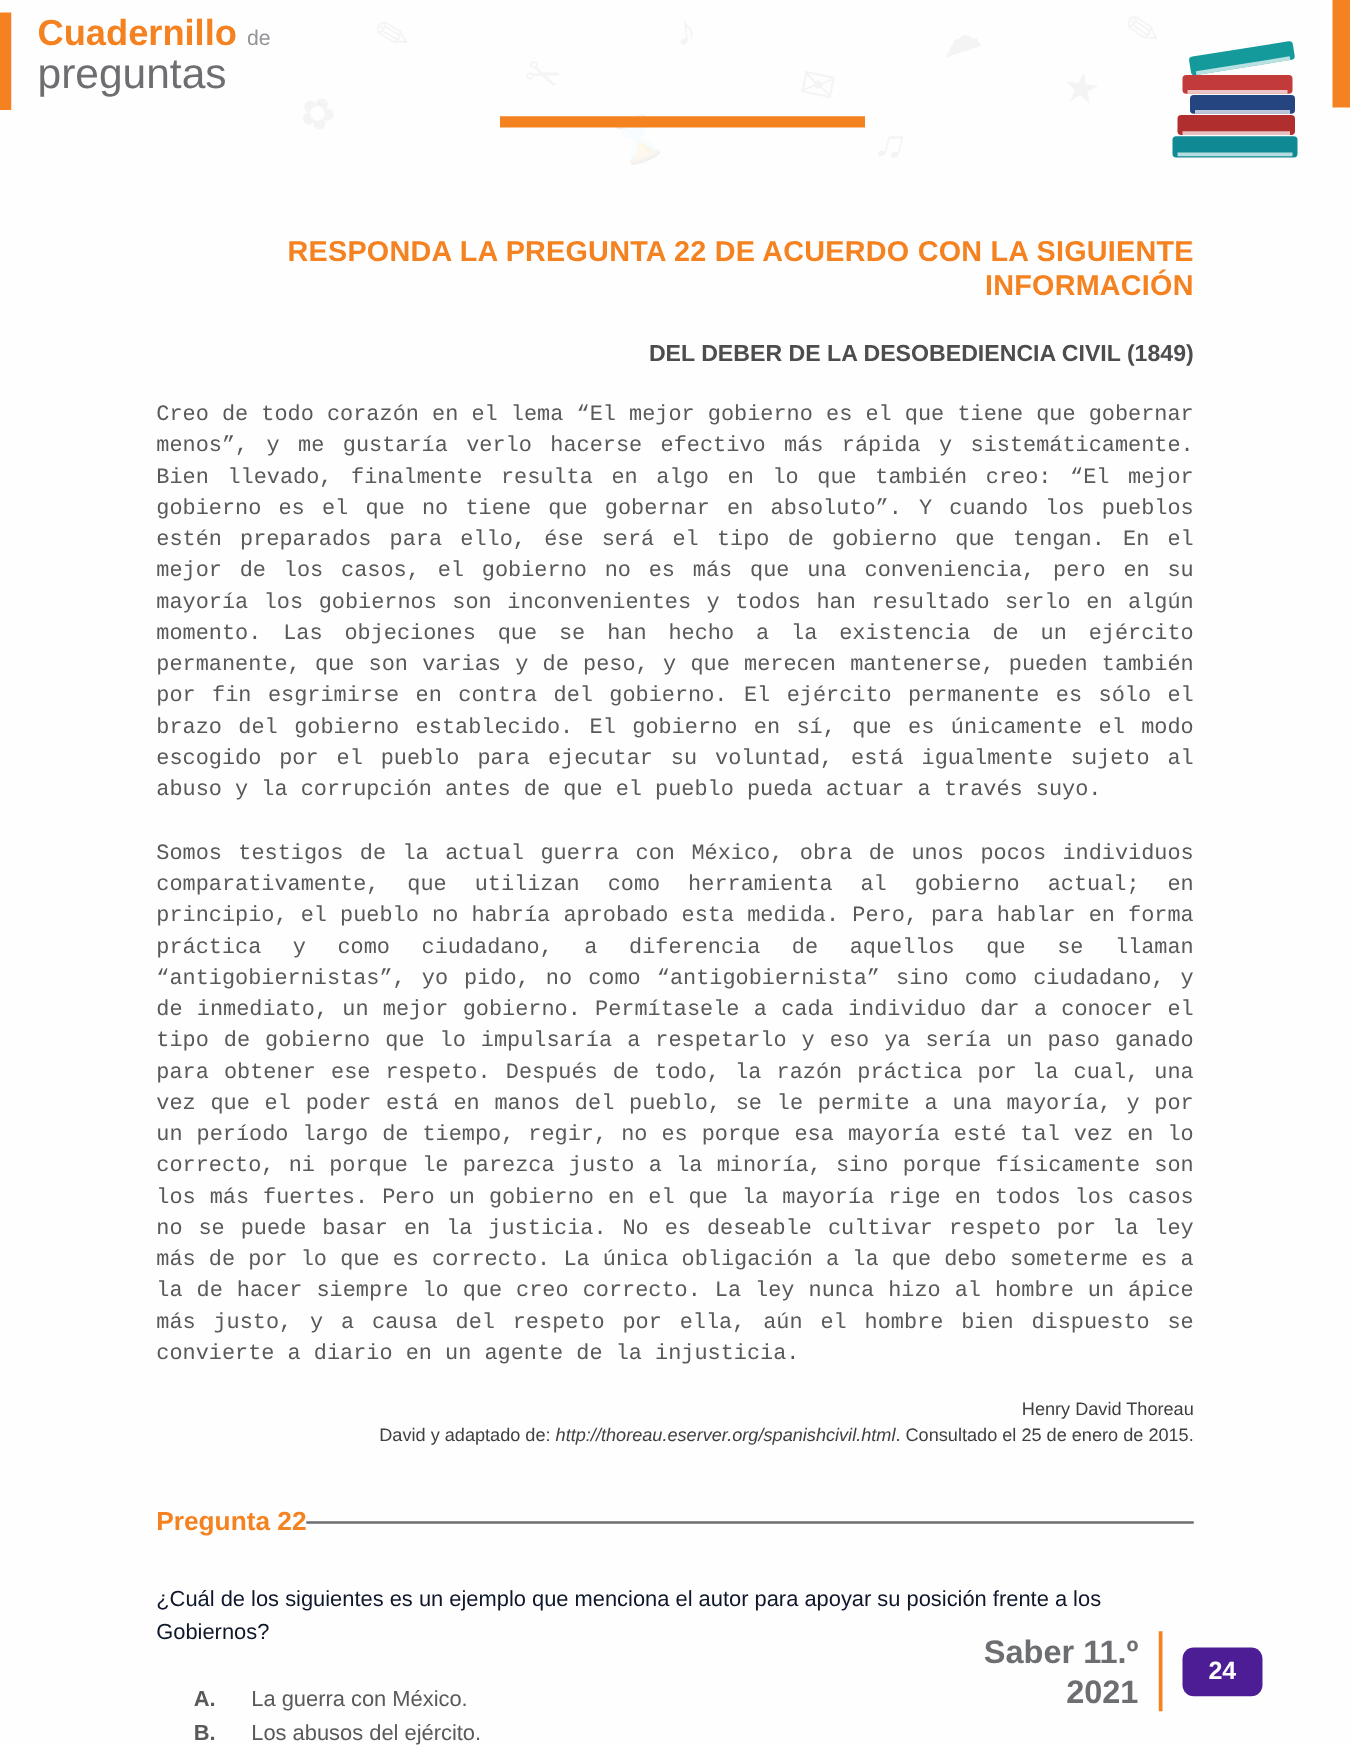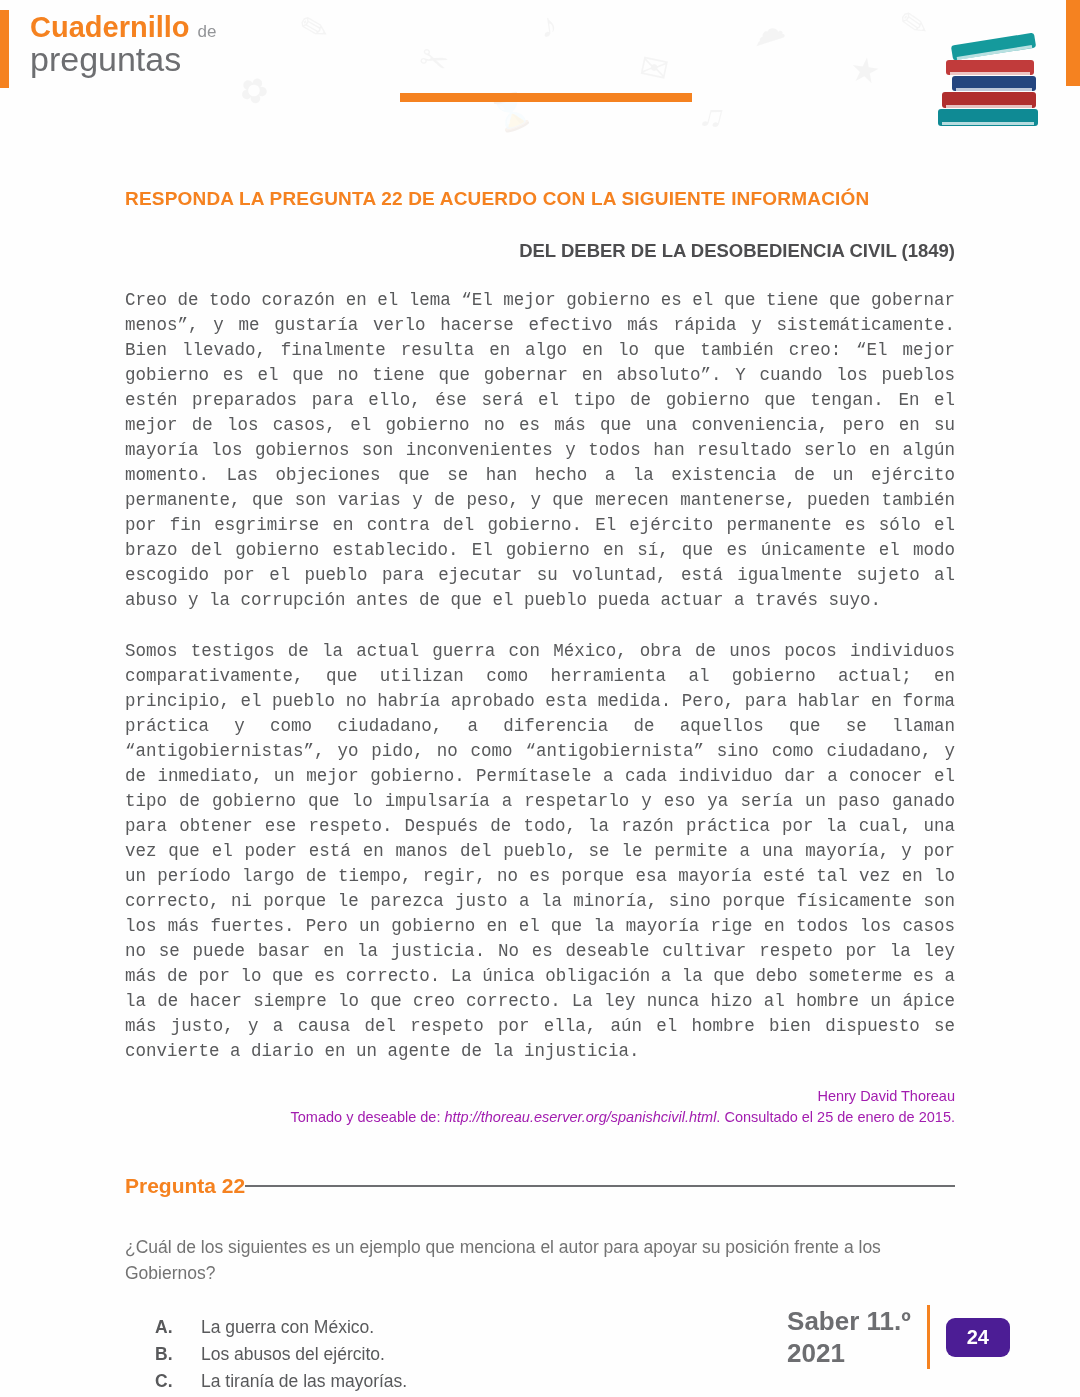--- a/index.html
+++ b/index.html
@@ -39,47 +39,47 @@
   .logo { position: absolute; left: 30px; top: 12px; line-height: 1.05; }
   .logo-line1 { font-size: 29px; font-weight: bold; color: #F58220; text-align: center; }
   .logo-de { font-size: 17px; font-weight: normal; color: #939598; }
   .logo-line2 { font-size: 34px; font-weight: normal; color: #6D6E71; }
   .header-bar { position: absolute; left: 400px; top: 93px; width: 292px; height: 9px; background: #F58220; }
   .books { position: absolute; right: 32px; top: 28px; }
 
   
   .main { padding: 0 125px; }
   .instruction-title {
-    margin-top: 38px; text-align: left;
-    color: #F58220; font-weight: bold; font-size: 19px; letter-spacing: 0.2px;
+    margin-top: 38px; text-align: right;
+    color: #F58220; font-weight: bold; font-size: 23px; letter-spacing: 0.2px;
   }
   .passage-title {
     margin-top: 30px; text-align: right;
     color: #4D4D4F; font-weight: bold; font-size: 18.5px;
   }
   .para {
     margin-top: 26px; text-align: justify;
     font-size: 17.5px; line-height: 25px; color: #58595B; font-family: Liberation Mono, monospace;
   }
-  .attribution { margin-top: 22px; text-align: right; font-size: 14.5px; line-height: 21px; color: #a21caf; }
+  .attribution { margin-top: 22px; text-align: right; font-size: 14.5px; line-height: 21px; color: #404040; }
   .attribution .src-link { font-style: italic; }
 
   .q-header { display: flex; align-items: center; margin-top: 46px; }
   .q-label { color: #F58220; font-weight: bold; font-size: 21px; white-space: nowrap; }
   .q-rule { flex: 1; height: 2px; background: #6D6E71; }
 
-  .q-text { margin-top: 36px; font-size: 17.5px; line-height: 26px; color: #737373; }
+  .q-text { margin-top: 36px; font-size: 17.5px; line-height: 26px; color: #0f172a; }
 
   .options { margin-top: 28px; margin-left: 30px; }
   .option { display: flex; gap: 24px; font-size: 17.5px; line-height: 27px; color: #58595B; }
   .option-letter { font-weight: bold; width: 22px; flex: none; }
 
   
   .footer { position: absolute; right: 70px; bottom: 28px; display: flex; align-items: center; }
-  .brand { color: #6D6E71; font-weight: bold; font-size: 26px; line-height: 32px; }
+  .brand { text-align: right; color: #6D6E71; font-weight: bold; font-size: 26px; line-height: 32px; }
   .footer-divider { width: 3px; height: 64px; background: #F58220; margin: 0 16px; }
   .page-badge {
     background: #4c1d95; color: #ffffff; font-weight: bold; font-size: 20px;
     padding: 8px 21px; border-radius: 9px;
   }
 </style>
 </head>
 <body>
 
 <div class="page">
@@ -135,21 +135,21 @@
 
     <h3 class="passage-title">DEL DEBER DE LA DESOBEDIENCIA CIVIL (1849)</h3>
 
     <p class="para">Creo de todo corazón en el lema “El mejor gobierno es el que tiene que gobernar menos”, y me gustaría verlo hacerse efectivo más rápida y sistemáticamente. Bien llevado, finalmente resulta en algo en lo que también creo: “El mejor gobierno es el que no tiene que gobernar en absoluto”. Y cuando los pueblos estén preparados para ello, ése será el tipo de gobierno que tengan. En el mejor de los casos, el gobierno no es más que una conveniencia, pero en su mayoría los gobiernos son inconvenientes y todos han resultado serlo en algún momento. Las objeciones que se han hecho a la existencia de un ejército permanente, que son varias y de peso, y que merecen mantenerse, pueden también por fin esgrimirse en contra del gobierno. El ejército permanente es sólo el brazo del gobierno establecido. El gobierno en sí, que es únicamente el modo escogido por el pueblo para ejecutar su voluntad, está igualmente sujeto al abuso y la corrupción antes de que el pueblo pueda actuar a través suyo.</p>
 
     <p class="para">Somos testigos de la actual guerra con México, obra de unos pocos individuos comparativamente, que utilizan como herramienta al gobierno actual; en principio, el pueblo no habría aprobado esta medida. Pero, para hablar en forma práctica y como ciudadano, a diferencia de aquellos que se llaman “antigobiernistas”, yo pido, no como “antigobiernista” sino como ciudadano, y de inmediato, un mejor gobierno. Permítasele a cada individuo dar a conocer el tipo de gobierno que lo impulsaría a respetarlo y eso ya sería un paso ganado para obtener ese respeto. Después de todo, la razón práctica por la cual, una vez que el poder está en manos del pueblo, se le permite a una mayoría, y por un período largo de tiempo, regir, no es porque esa mayoría esté tal vez en lo correcto, ni porque le parezca justo a la minoría, sino porque físicamente son los más fuertes. Pero un gobierno en el que la mayoría rige en todos los casos no se puede basar en la justicia. No es deseable cultivar respeto por la ley más de por lo que es correcto. La única obligación a la que debo someterme es a la de hacer siempre lo que creo correcto. La ley nunca hizo al hombre un ápice más justo, y a causa del respeto por ella, aún el hombre bien dispuesto se convierte a diario en un agente de la injusticia.</p>
 
     <div class="attribution">
       <div>Henry David Thoreau</div>
       <div>
-        <span>Tomado y deseable de: </span><span class="src-link">http://thoreau.eserver.org/spanishcivil.html</span><span>. Consultado el 25 de enero de 2015.</span>
+        <span>David y adaptado de: </span><span class="src-link">http://thoreau.eserver.org/spanishcivil.html</span><span>. Consultado el 25 de enero de 2015.</span>
       </div>
     </div>
 
     <div class="q-header">
       <span class="q-label">Pregunta 22</span>
       <span class="q-rule"></span>
     </div>
 
     <p class="q-text">¿Cuál de los siguientes es un ejemplo que menciona el autor para apoyar su posición frente a los Gobiernos?</p>
 

